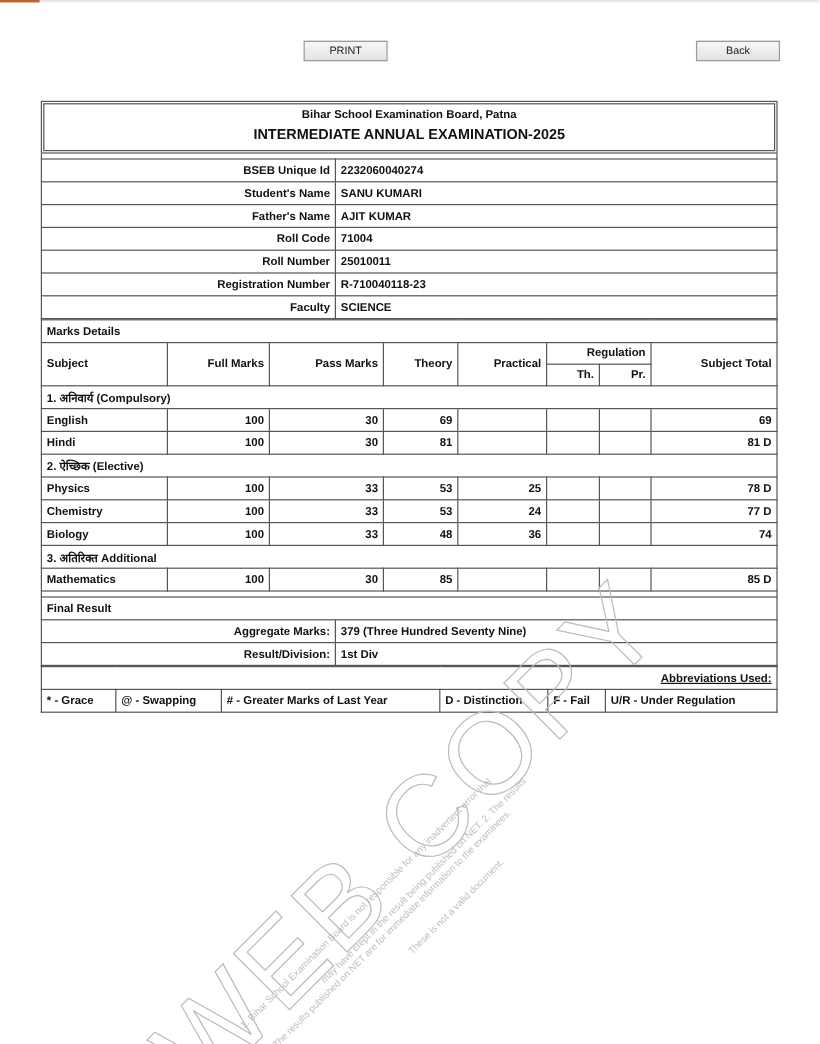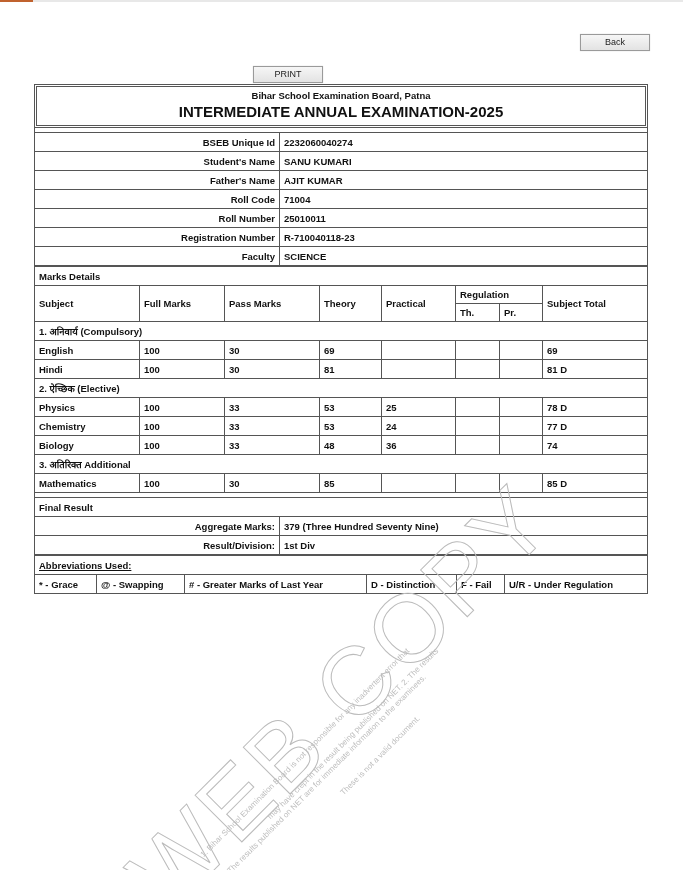--- a/index.html
+++ b/index.html
@@ -3,33 +3,33 @@
 <meta charset="utf-8">
 <style>
   html, body { margin:0; padding:0; background:#fff; }
   body { width:683px; height:870px; position:relative; overflow:hidden;
          font-family:"Liberation Sans", sans-serif; color:#111; }
   .topbar { position:absolute; left:0; top:0; width:683px; height:2px; background:#e8e8e8; }
   .topbar .prog { position:absolute; left:0; top:0; width:33px; height:2px; background:#c0622e; }
   .btn { position:absolute; top:34px; height:15px; width:68px; border:1px solid #9a9a9a;
          background:linear-gradient(#f6f6f6,#e3e3e3); font-size:9px; text-align:center;
          line-height:15px; color:#222; box-shadow:0 0 1px #ccc; cursor:pointer; }
-  #print-btn { left:253px;margin-top:32px; }
+  #print-btn { left:253px; }
   #back-btn { left:580px; }
 
   .sheet { position:absolute; left:34px; top:84px; width:614px; }
   table { border-collapse:collapse; width:100%; font-size:9.5px; }
   td { border:1px solid #555; padding:0 4px; height:18px; font-weight:bold; }
   .hdr { border:1px solid #555; outline:1px solid #555; outline-offset:-3px;
          text-align:center; padding:4px 0 6px; }
   .hdr .l1 { font-size:9.5px; font-weight:bold; line-height:14px; }
   .hdr .l2 { font-size:12px; font-weight:bold; line-height:17px; }
-  .hdr .l3 { font-size:15px; font-weight:bold; line-height:18px; }
+  .hdr .l3 { font-size:12px; font-weight:bold; line-height:18px; }
   .gap { height:4px; border-left:1px solid #555; border-right:1px solid #555; }
-  .c { text-align:left; }
+  .c { text-align:right; }
   .lbl { width:236px;text-align:right; }
   .marks td { height:18px; }
   .marks .head td { height:17px; }
   .abbr td { height:18px; }
   .u { text-decoration:underline; }
   .wm-big { position:absolute; left:185px; top:820px; font-size:96px; color:transparent;
             -webkit-text-stroke:1px #bbb; transform:rotate(-45deg); transform-origin:left bottom;
             white-space:nowrap; letter-spacing:4px; pointer-events:none; }
   .wm-small { position:absolute; font-size:8px; color:#bdbdbd; white-space:nowrap;
               transform:rotate(-45deg); transform-origin:left bottom; pointer-events:none; }

